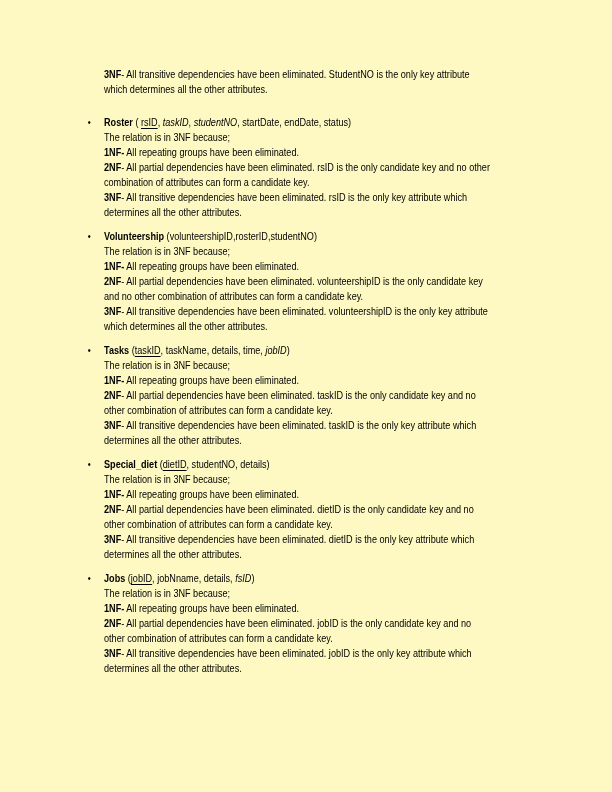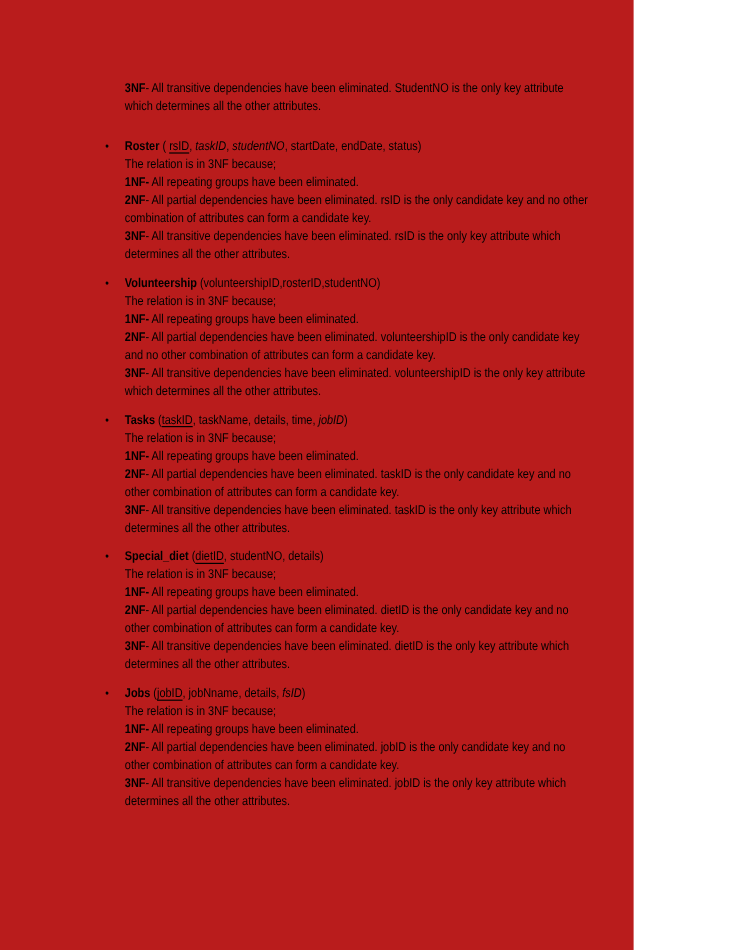--- a/index.html
+++ b/index.html
@@ -11,23 +11,23 @@
   }
   body {
     background: #ffffff;
     font-family: "Liberation Sans", sans-serif;
     color: #000000;
   }
   .page {
     position: absolute;
     left: 0;
     top: 0;
-    width: 528px;
+    width: 612px;
     height: 792px;
-    background: #b91c1c;
+    background: #fef9c3;
   }
   .content {
     position: absolute;
     left: 104px;
     top: 67px;
     width: 520px;
     font-size: 10.6px;
     line-height: 15px;
     letter-spacing: 0;
     transform: scaleX(0.86);

